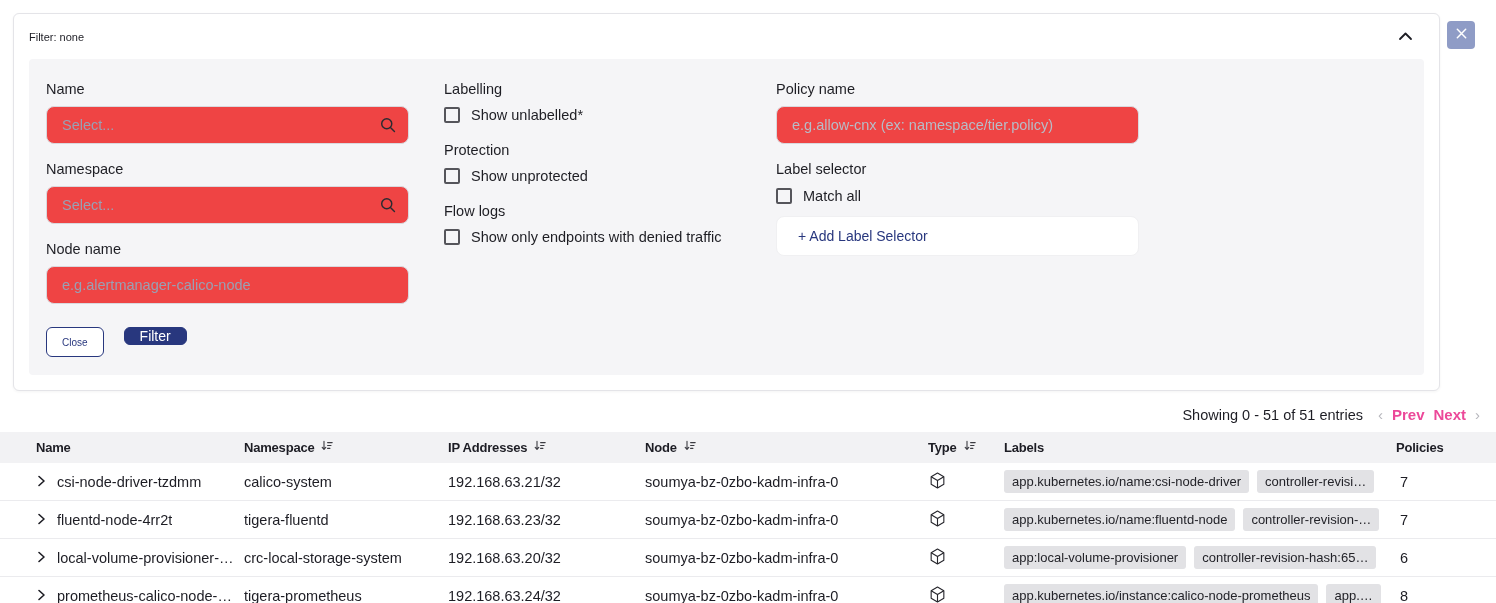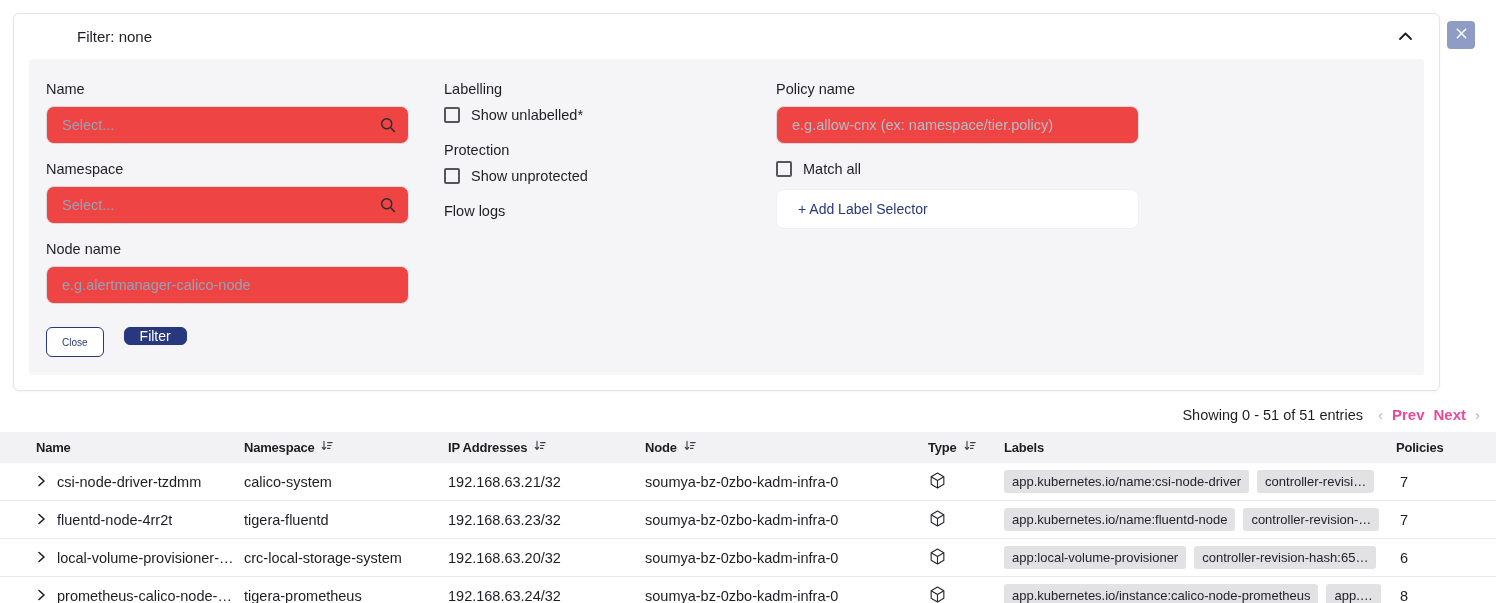--- a/index.html
+++ b/index.html
@@ -18,21 +18,21 @@
     width: 1427px;
     background: #fff;
     border: 1px solid #e4e4e8;
     border-radius: 6px;
     box-shadow: 0 1px 3px rgba(30,30,40,0.05);
   }
   .card-header {
     display: flex; align-items: center; justify-content: space-between;
     padding: 13px 24px 11px 15px;
   }
-  .card-title { font-size: 15px; color: #1d1d24; margin-left: 48px; }
+  .card-title { font-size: 11px; color: #1d1d24; }
   .collapse-btn { background: none; border: none; cursor: pointer; display: flex; padding: 2px; }
 
   .inner-panel {
     margin: 2px 15px 15px 15px;
     background: #f5f5f7;
     border-radius: 4px;
     padding: 22px 20px 18px 17px;
     display: flex;
   }
   .col-1 { width: 363px; margin-right: 35px; flex: none; }
@@ -201,31 +201,36 @@
       </div>
       <div class="check-section">
         <div class="field-label">Protection</div>
         <div class="check-row">
           <span class="checkbox"></span>
           <span class="check-label">Show unprotected</span>
         </div>
       </div>
       <div class="check-section">
         <div class="field-label">Flow logs</div>
+        <div class="check-row">
+          <span class="checkbox"></span>
+          <span class="check-label">Show only endpoints with denied traffic</span>
+        </div>
       </div>
     </div>
 
     <div class="col-3">
       <div class="field-group">
         <div class="field-label">Policy name</div>
         <div class="input-wrap">
           <input class="text-input plain light-ph" type="text" placeholder="e.g.allow-cnx (ex: namespace/tier.policy)" style="">
         </div>
       </div>
       <div>
+        <div class="field-label" style="margin-bottom:0;">Label selector</div>
         <div class="check-row" style="margin-top:11px;">
           <span class="checkbox"></span>
           <span class="check-label">Match all</span>
         </div>
         <button class="add-selector-btn">+ Add Label Selector</button>
       </div>
     </div>
 
   </div>
 </div>

